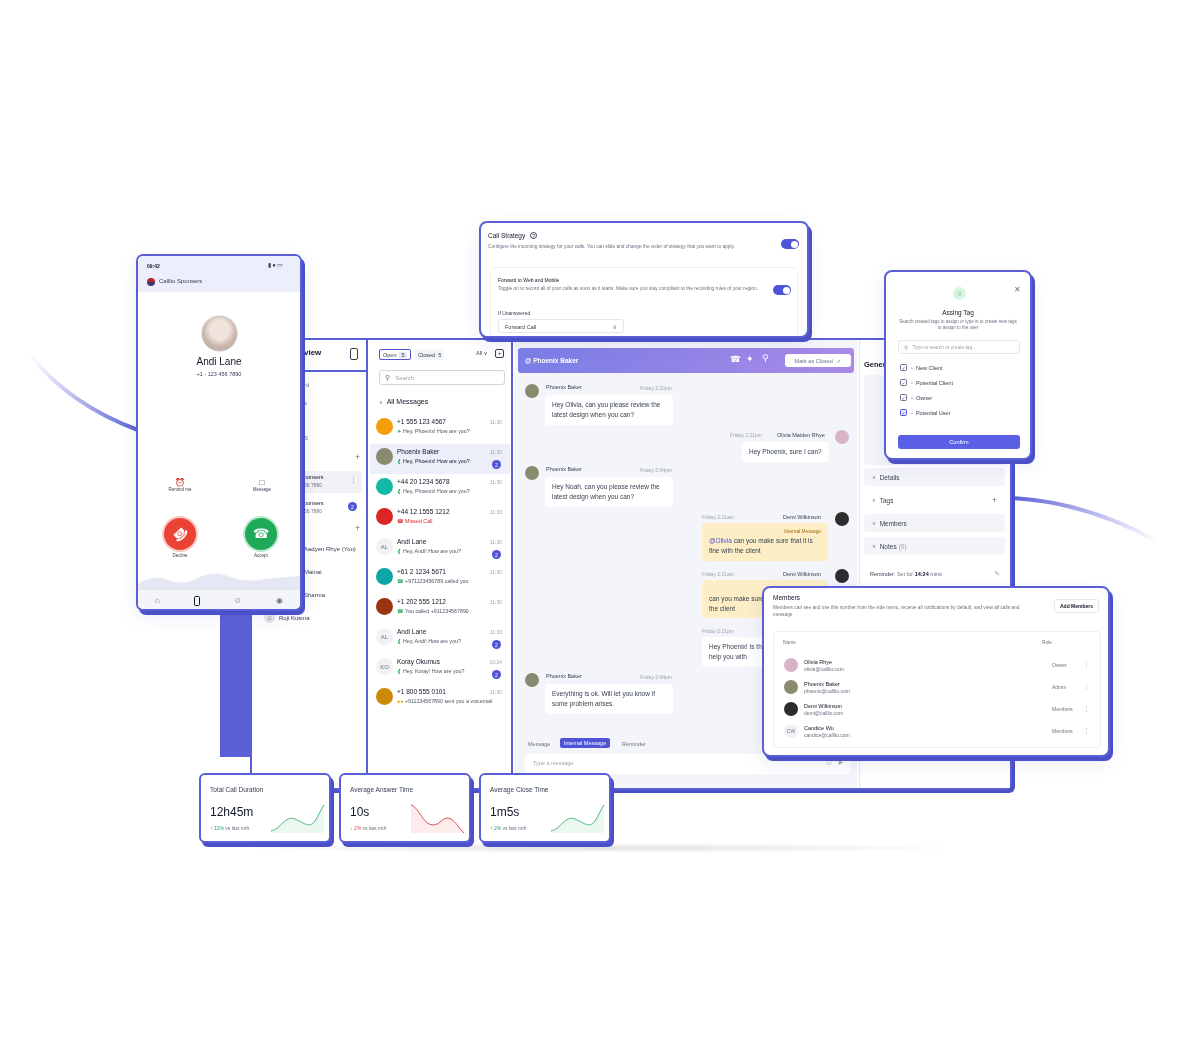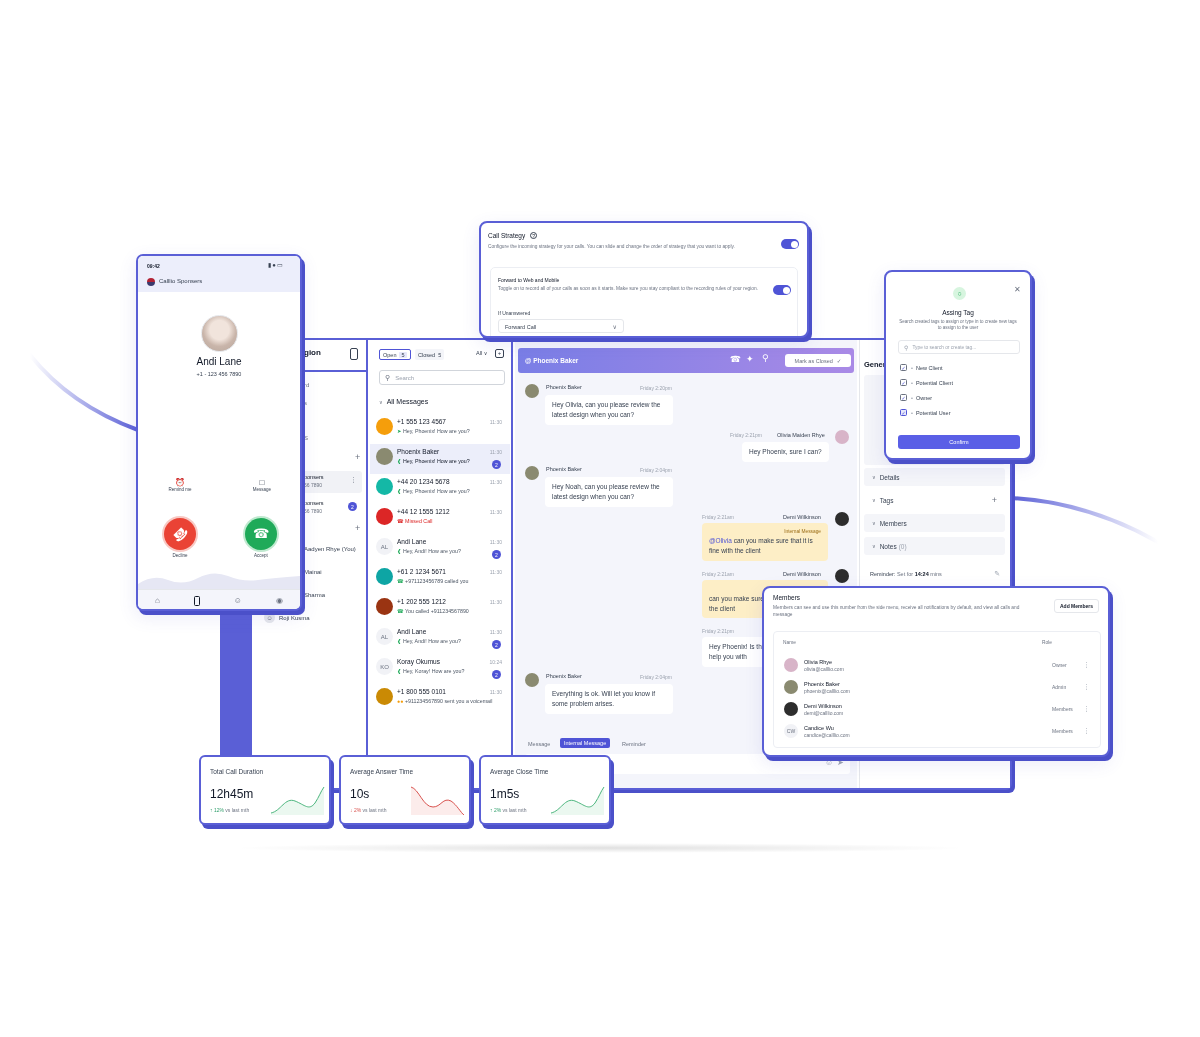--- a/index.html
+++ b/index.html
@@ -14,21 +14,21 @@
   .toggle { width: 18px; height: 10px; border-radius: 6px; background: #4f54d6; position: absolute; }
   .toggle::after { content: ""; position: absolute; right: 1.5px; top: 1.5px; width: 7px; height: 7px; border-radius: 50%; background: #fff; }
   .cb { width: 7px; height: 7px; border: 1px solid #6b7280; border-radius: 1.5px; display: inline-flex; align-items: center; justify-content: center; font-size: 5px; color: #4f54d6; margin-right: 4px; }
   .section-row { height: 18px; background: #f4f5f9; border-radius: 3px; display: flex; align-items: center; padding: 0 8px; font-size: 6.5px; color: #374151; margin-bottom: 5px; }
   .msg-item { position: absolute; left: 0; width: 140px; height: 30px; display: flex; align-items: flex-start; padding: 4px 6px 0 6px; }
   .msg-item .info { margin-left: 4px; flex: 1; }
   .msg-item .name { font-size: 6.5px; color: #111827; }
   .msg-item .preview { font-size: 5.3px; color: #4b5563; margin-top: 3px; white-space: nowrap; overflow: hidden; }
   .msg-item .time { font-size: 5px; color: #9ca3af; position: absolute; right: 8px; top: 5px; }
   .msg-item .badge { position: absolute; right: 9px; top: 16px; }
-  .stat-card { position: absolute; top: 755px; width: 132px; height: 70px; background: #fff; border: 2px solid #5a5fd6; border-radius: 6px; box-shadow: 3px 4px 0 #4b50c9; }
+  .stat-card { position: absolute; top: 773px; width: 132px; height: 70px; background: #fff; border: 2px solid #5a5fd6; border-radius: 6px; box-shadow: 3px 4px 0 #4b50c9; }
   .stat-label { position: absolute; left: 9px; top: 11px; font-size: 6.5px; color: #374151; }
   .stat-value { position: absolute; left: 9px; top: 30px; font-size: 12px; color: #111827; }
   .stat-delta { position: absolute; left: 9px; top: 50px; font-size: 5px; color: #6b7280; }
   .member-row { position: absolute; left: 10px; width: 318px; height: 22px; display: flex; align-items: center; }
   .member-row .mi { margin-left: 6px; }
   .member-row .mn { font-size: 5.5px; color: #111827; }
   .member-row .me { font-size: 5px; color: #6b7280; margin-top: 1px; }
   .member-row .mr { position: absolute; left: 268px; font-size: 5px; color: #6b7280; }
   .member-row .mk { position: absolute; right: 12px; font-size: 7px; color: #9ca3af; }
 </style>
@@ -54,21 +54,21 @@
   <path d="M2 8 Q80 12 150 52" stroke="url(#gr)" stroke-width="4" fill="none" stroke-linecap="round"></path>
 </svg>
 <div class="abs" style="left:230px;top:843px;width:740px;height:10px;border-radius:50%;background:radial-gradient(ellipse at center, rgba(0,0,0,0.12), rgba(0,0,0,0) 70%);"></div>
 
 <div class="abs" style="left:220px;top:605px;width:32px;height:152px;background:#5a5fd6;"></div>
 
 <div class="abs" style="left:250px;top:338px;width:762px;height:452px;background:#fff;border:2px solid #5a5fd6;border-radius:6px;box-shadow:3px 3px 0 #4b50c9;"></div>
 
 <div class="abs" style="left:252px;top:340px;width:116px;height:448px;background:#fff;border-right:2px solid #5a5fd6;">
   <div style="position:absolute;left:0;top:0;width:114px;height:32px;border-bottom:2px solid #5a5fd6;">
-    <span style="position:absolute;left:52px;top:8px;font-size:8px;font-weight:bold;color:#111827;">gion</span>
+    <span style="position:absolute;left:52px;top:8px;font-size:8px;font-weight:bold;color:#111827;">view</span>
     <span style="position:absolute;left:98px;top:8px;width:8px;height:12px;border:1.2px solid #374151;border-radius:2px;"></span>
   </div>
   <span style="position:absolute;left:52px;top:42px;font-size:6px;color:#6b7280;">rd</span>
   <span style="position:absolute;left:52px;top:60px;font-size:6px;color:#6b7280;">s</span>
   <span style="position:absolute;left:52px;top:95px;font-size:6px;color:#6b7280;">S</span>
   <span style="position:absolute;left:103px;top:112px;font-size:9px;color:#6b7280;">+</span>
   <div style="position:absolute;left:46px;top:131px;width:64px;height:22px;background:#f1f2f6;border-radius:3px;">
     <div style="position:absolute;left:6px;top:3px;font-size:5.5px;color:#111827;">ponsers</div>
     <div style="position:absolute;left:6px;top:11px;font-size:5px;color:#6b7280;">56 7890</div>
     <span style="position:absolute;left:52px;top:5px;font-size:7px;color:#6b7280;">⋮</span>

